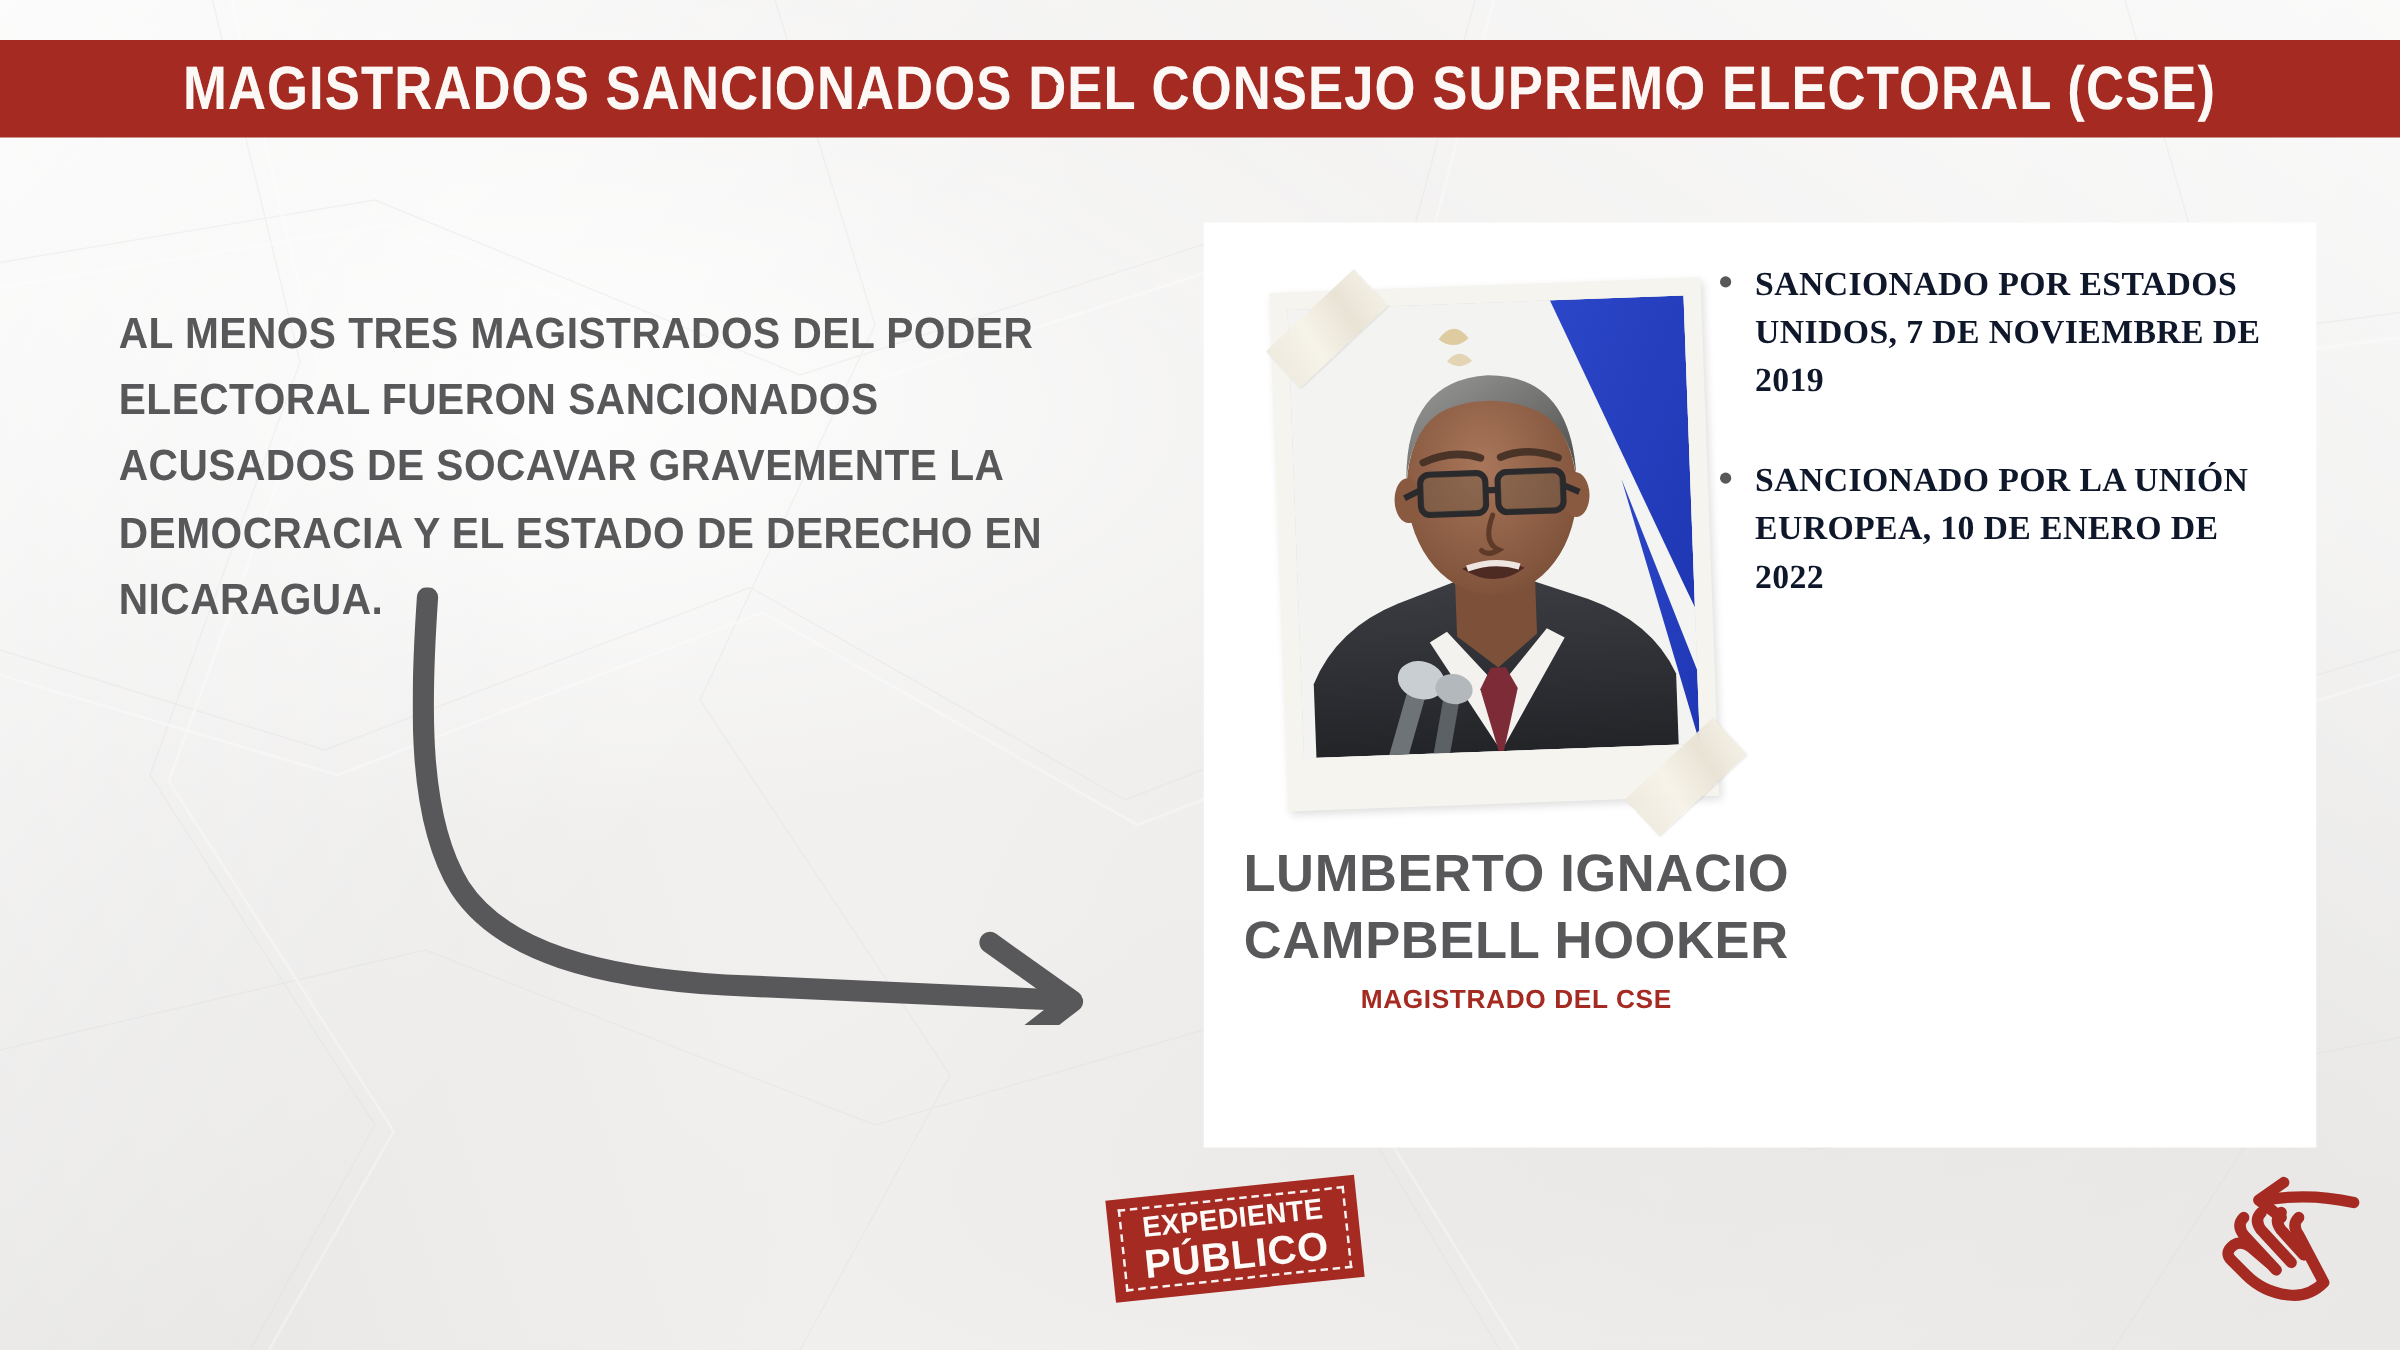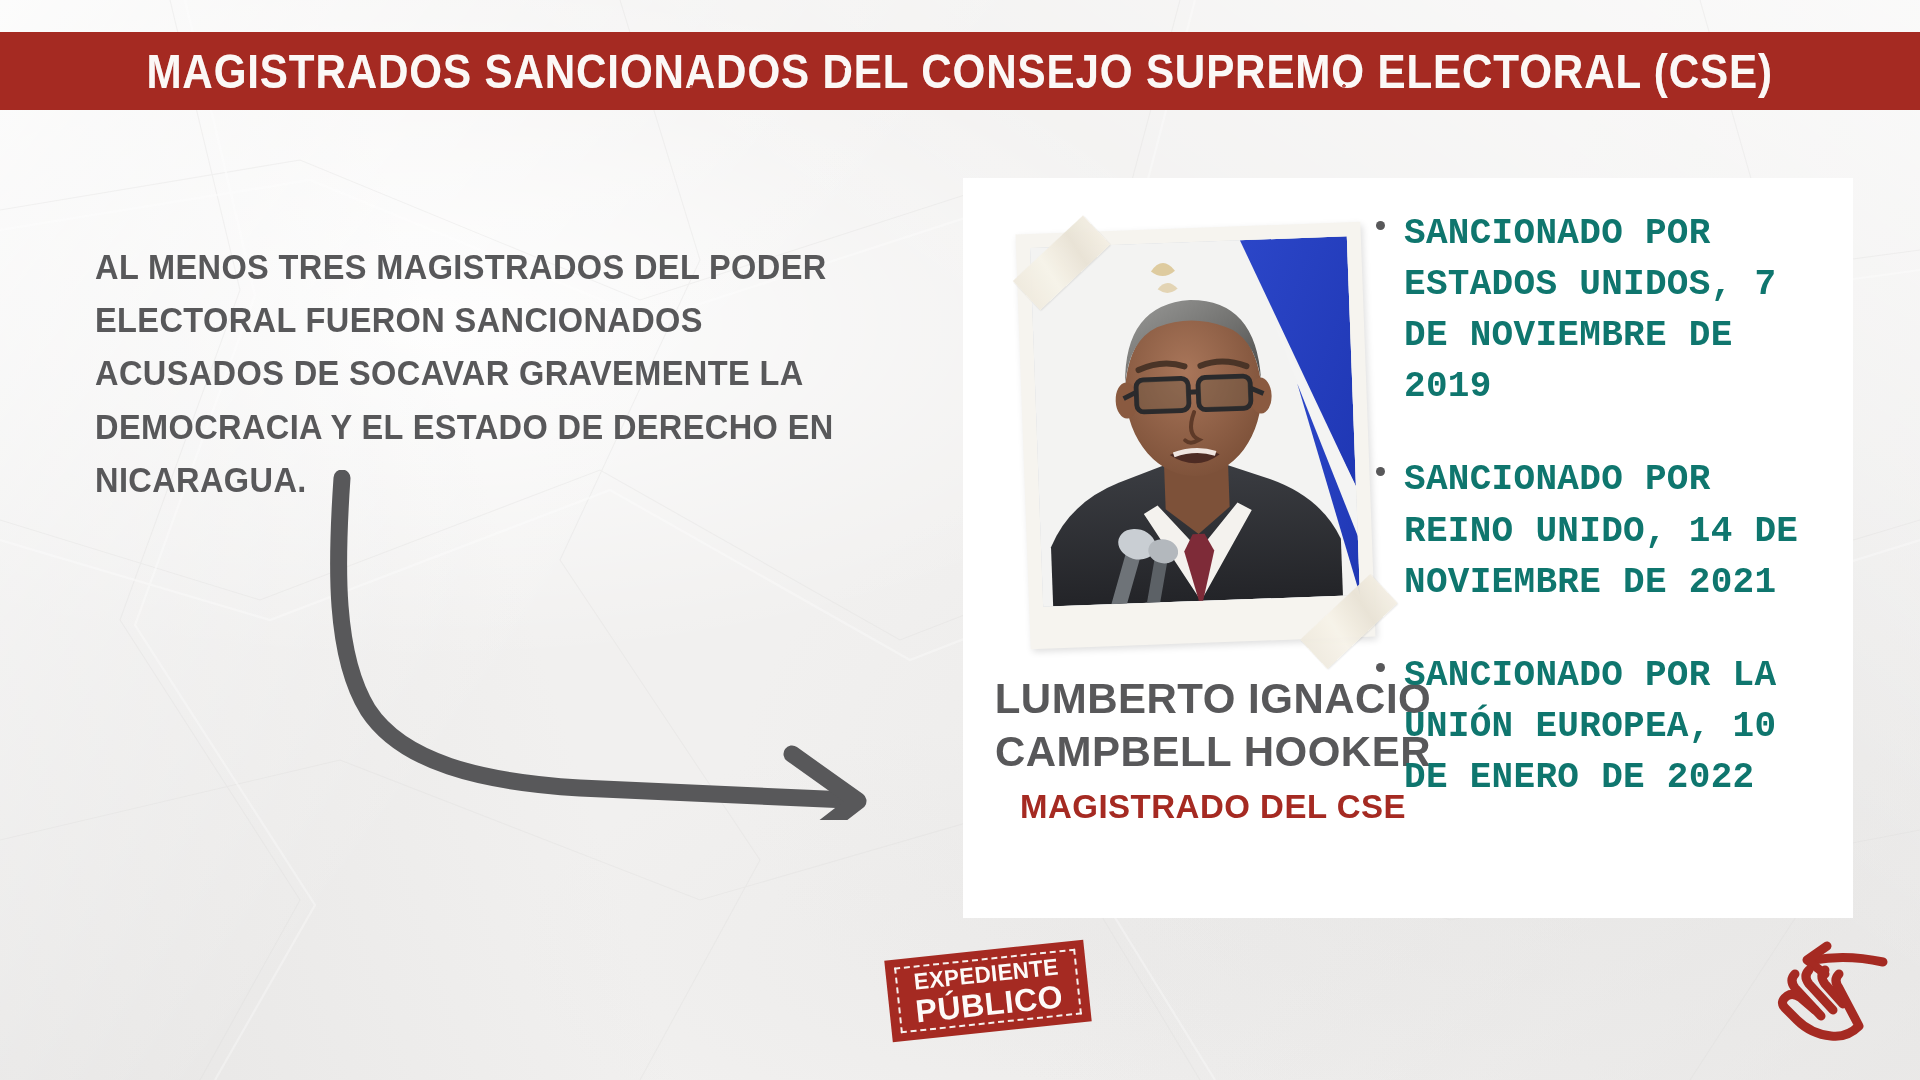--- a/index.html
+++ b/index.html
@@ -109,36 +109,36 @@
   #person-name{
     position:absolute;left:0;top:495px;width:500px;text-align:center;
     color:#58585a;
     font-family:"Liberation Sans Narrow","Liberation Sans",sans-serif;
     font-weight:700;font-size:42px;line-height:1.25;letter-spacing:.5px;
   }
   #person-role{
     position:absolute;left:0;top:610px;width:500px;text-align:center;
     color:#a52a22;
     font-family:"Liberation Sans Narrow","Liberation Sans",sans-serif;
-    font-weight:700;font-size:33px;letter-spacing:.5px;
+    font-weight:700;font-size:21px;letter-spacing:.5px;
   }
 
   
   #sanctions-list{
     position:absolute;left:405px;top:30px;width:455px;
     list-style:none;margin:0;padding:0;
   }
   #sanctions-list li{
     position:relative;
     padding-left:36px;
     margin-bottom:42px;
-    color:#0f766e;
-    font-family:Liberation Mono, monospace;
+    color:#0f172a;
+    font-family:Liberation Serif, serif;
     font-weight:700;
-    font-size:36px;
+    font-size:27px;
     line-height:1.42;
     letter-spacing:.3px;
   }
   #sanctions-list li::before{
     content:"";
     position:absolute;left:8px;top:13px;
     width:9px;height:9px;border-radius:50%;
     background:#58585a;
   }
 
@@ -282,21 +282,20 @@
 
   <div id="person-name">
     <div>LUMBERTO IGNACIO</div>
     <div>CAMPBELL HOOKER</div>
   </div>
 
   <div id="person-role">MAGISTRADO DEL CSE</div>
 
   <ul id="sanctions-list">
     <li>SANCIONADO POR ESTADOS UNIDOS, 7 DE NOVIEMBRE DE 2019</li>
-    <li>SANCIONADO POR REINO UNIDO, 14 DE NOVIEMBRE DE 2021</li>
     <li>SANCIONADO POR LA UNIÓN EUROPEA, 10 DE ENERO DE 2022</li>
   </ul>
 </div>
 
 <div id="stamp-logo">
   <div id="stamp-box"></div>
   <div id="stamp-inner"></div>
   <div id="stamp-text">
     <div id="stamp-line1">EXPEDIENTE</div>
     <div id="stamp-line2">PÚBLICO</div>

